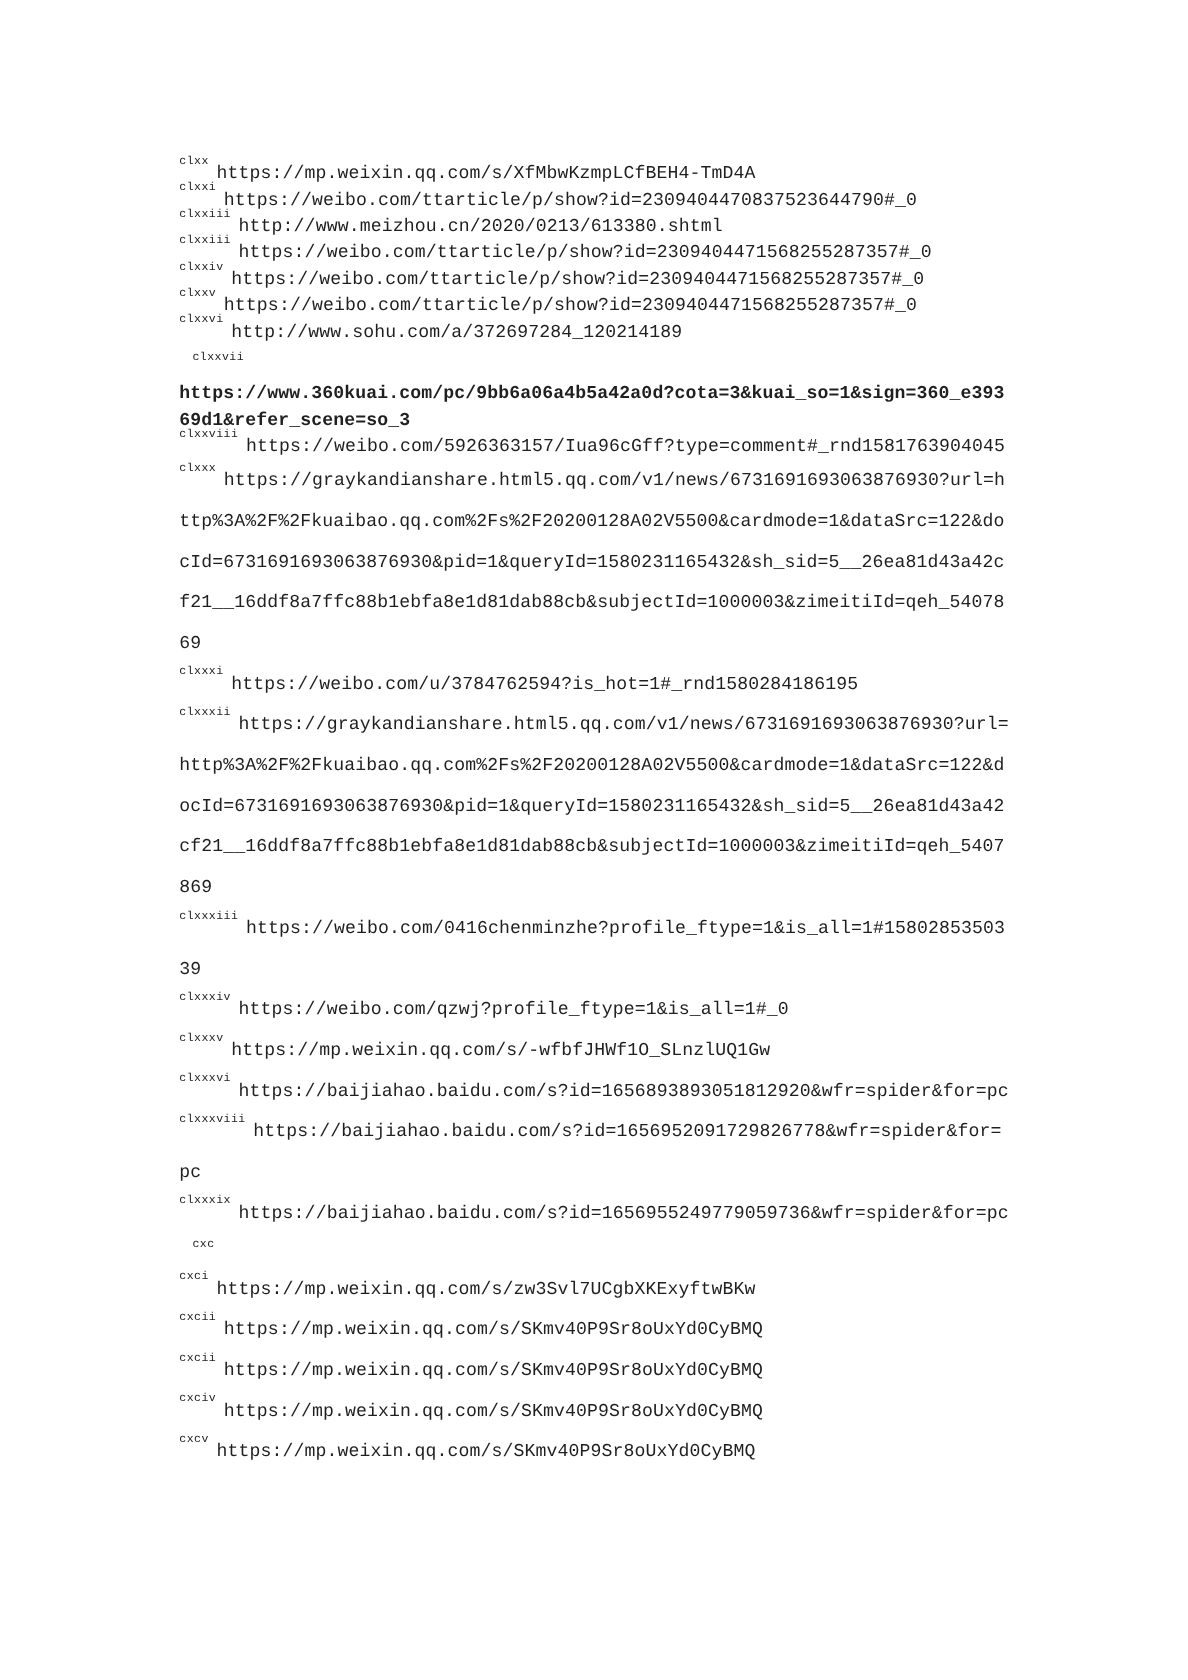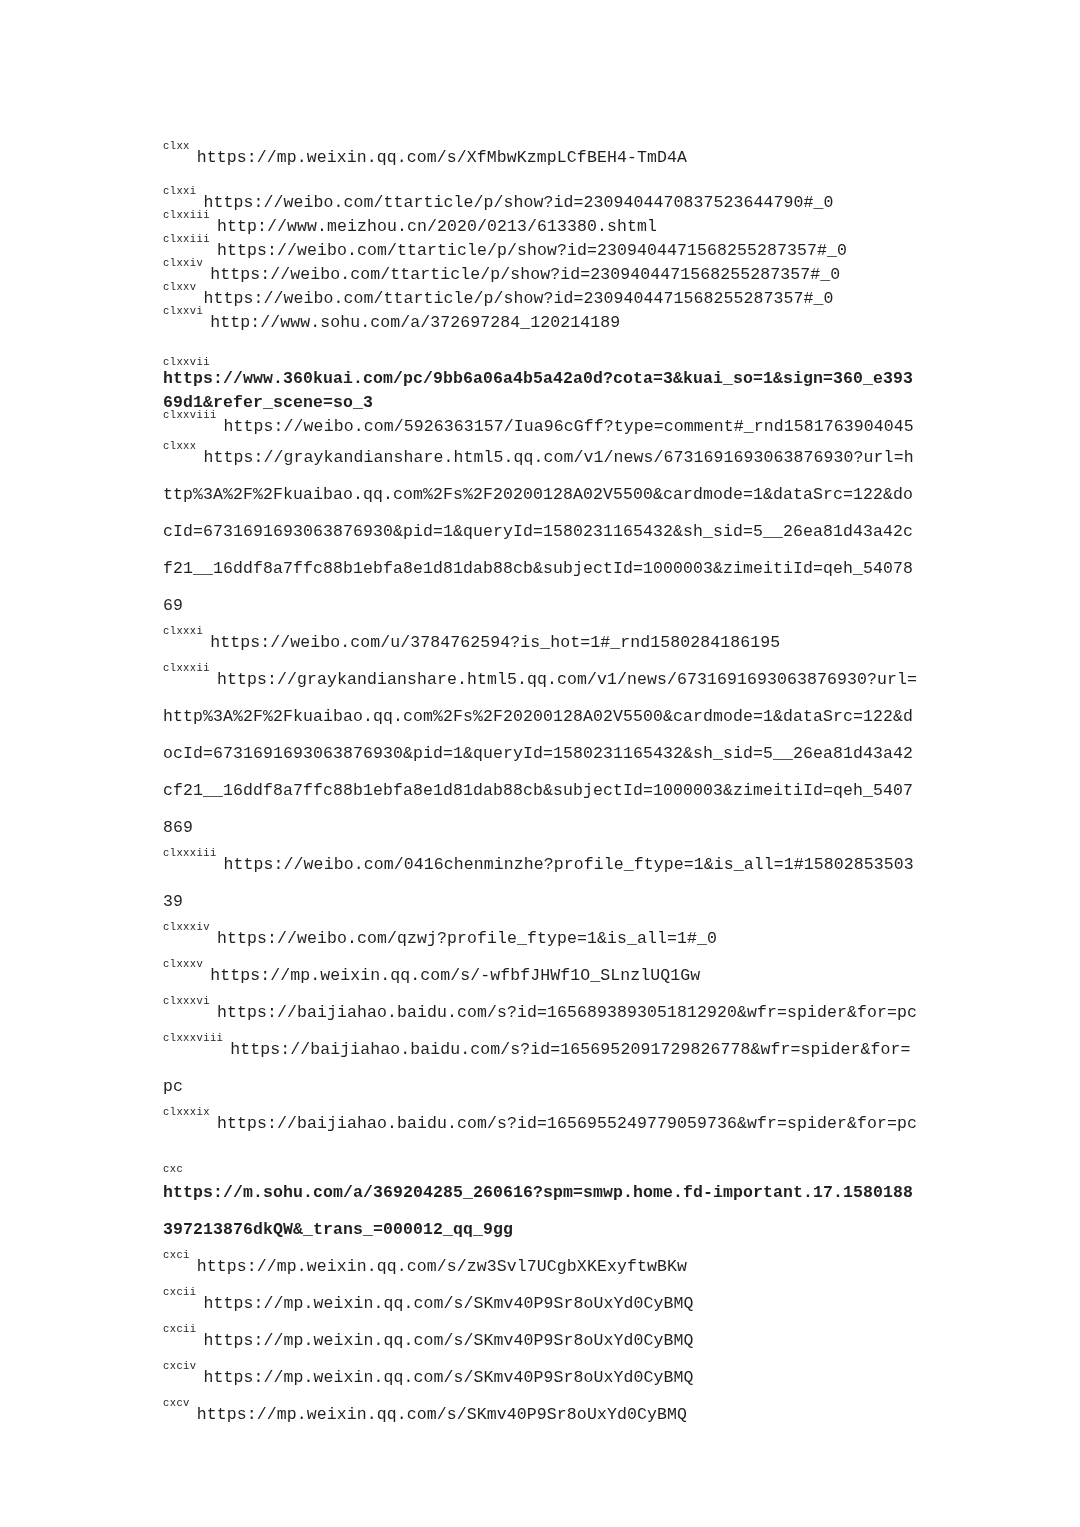--- a/index.html
+++ b/index.html
@@ -20,42 +20,42 @@
   }
   .endnotes {
     width: 100%;
   }
   .entry {
     font-size: 16.5px;
     letter-spacing: 0.1px;
   }
   .entry.tight { line-height: 24px; }
   .entry.wide  { line-height: 37px; }
-  .entry.space-after { margin-bottom: 21px; }
+  .entry.space-after { }
   .entry.gap-before  { }
   .note-label {
     font-size: 10.5px;
     line-height: 0;
     position: relative;
     top: -7px;
     letter-spacing: 0.4px;
     margin-right: 7px;
     color: #222222;
   }
   .note-url {
     overflow-wrap: anywhere;
     word-break: break-all;
     white-space: normal;
   }
   
   .entry.own-line .note-label {
     display: block;
     line-height: 22px;
-    top: 16px;
-    margin: 0 0 10px 0;
+    top: 0;
+    margin: 0 0 10px 12px;
   }
   .entry.own-line .note-url {
     display: block;
     font-weight: bold;
   }
 </style>
 </head>
 <body>
 
 <div class="page">
@@ -96,21 +96,20 @@
 
   <div class="entry wide"><sup class="note-label">clxxxvi</sup><span class="note-url">https://baijiahao.baidu.com/s?id=1656893893051812920&amp;wfr=spider&amp;for=pc</span></div>
 
 
   <div class="entry wide"><sup class="note-label">clxxxviii</sup><span class="note-url">https://baijiahao.baidu.com/s?id=1656952091729826778&amp;wfr=spider&amp;for=pc</span></div>
 
   <div class="entry wide"><sup class="note-label">clxxxix</sup><span class="note-url">https://baijiahao.baidu.com/s?id=1656955249779059736&amp;wfr=spider&amp;for=pc</span></div>
 
   <div class="entry wide own-line">
         <sup class="note-label">cxc</sup>
-        <span class="note-url">https://m.sohu.com/a/369204285_260616?spm=smwp.home.fd-important.17.1580188397213876dkQW&amp;_trans_=000012_qq_9gg</span>
       </div>
 
   <div class="entry wide"><sup class="note-label">cxci</sup><span class="note-url">https://mp.weixin.qq.com/s/zw3Svl7UCgbXKExyftwBKw</span></div>
 
   <div class="entry wide"><sup class="note-label">cxcii</sup><span class="note-url">https://mp.weixin.qq.com/s/SKmv40P9Sr8oUxYd0CyBMQ</span></div>
 
   <div class="entry wide"><sup class="note-label">cxcii</sup><span class="note-url">https://mp.weixin.qq.com/s/SKmv40P9Sr8oUxYd0CyBMQ</span></div>
 
   <div class="entry wide"><sup class="note-label">cxciv</sup><span class="note-url">https://mp.weixin.qq.com/s/SKmv40P9Sr8oUxYd0CyBMQ</span></div>
 

